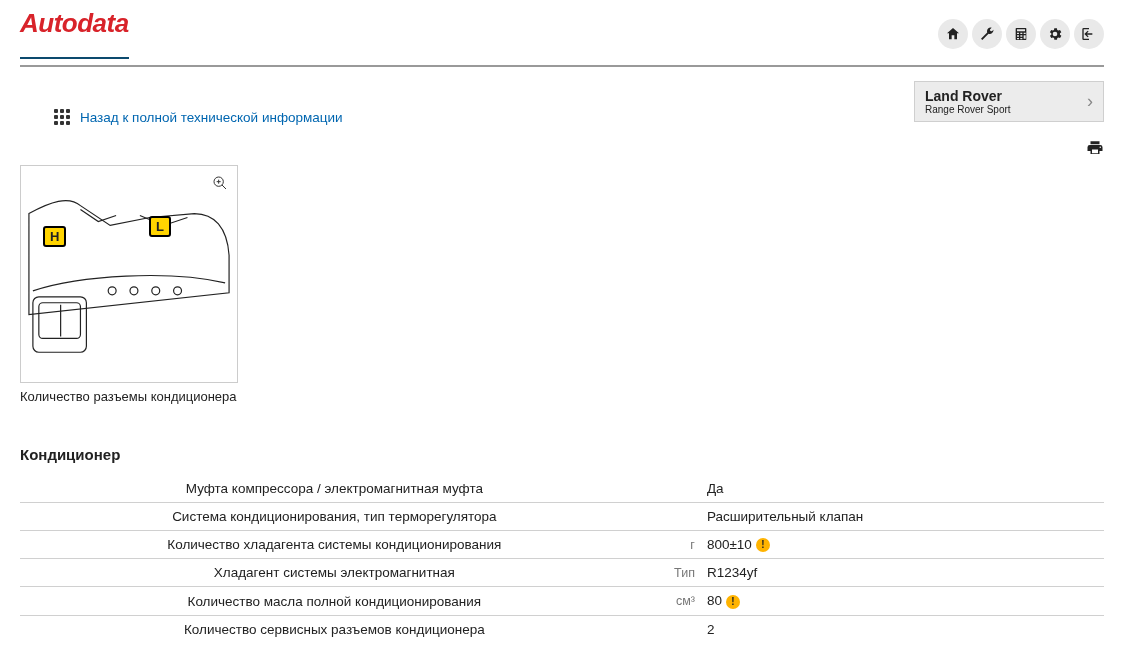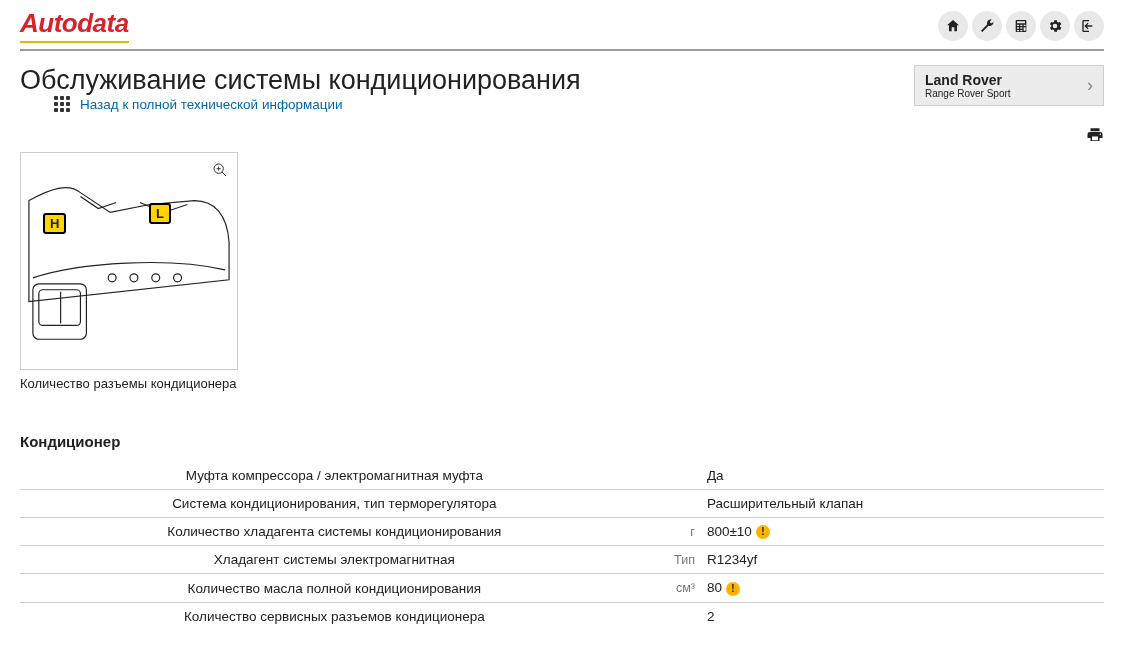--- a/index.html
+++ b/index.html
@@ -1,30 +1,30 @@
 <!DOCTYPE html>
 <html><head>
 <meta charset="utf-8">
 <style>
 * { margin:0; padding:0; box-sizing:border-box; }
 body { font-family: Arial, Helvetica, sans-serif; font-size:14px; color:#222; background:#fff; }
 .container { width:1124px; margin:0 auto; padding:0 20px; }
 
 
 .header { display:flex; align-items:center; justify-content:space-between; padding:8px 0 6px; border-bottom:2px solid #999; }
-.logo { font-size:26px; font-weight:bold; font-style:italic; color:#d8232a; border-bottom:2px solid #eab308; display:inline-block; padding-bottom:2px; letter-spacing:-0.5px; }
+.logo { font-size:26px; font-weight:bold; font-style:italic; color:#d8232a; border-bottom:2px solid #0c4a6e; display:inline-block; padding-bottom:18px; letter-spacing:-0.5px; }
 .header-icons { display:flex; gap:4px; }
 .hicon { width:30px; height:30px; background:#e9e9e9; border-radius:50%; display:flex; align-items:center; justify-content:center; cursor:pointer; }
 .hicon svg { width:16px; height:16px; fill:#222; }
 
 
 .title-row { display:flex; align-items:flex-start; justify-content:space-between; margin-top:14px; gap:30px; }
 .title-left { flex:1; }
 .page-title { font-size:27px; font-weight:normal; color:#222; }
-.back-link { display:flex; align-items:center; gap:10px; margin-top:0; margin-left:34px; }
+.back-link { display:flex; align-items:center; gap:10px; margin-top:28px; margin-left:34px; }
 .grid-icon { width:16px; height:16px; display:grid; grid-template-columns:repeat(3,1fr); grid-template-rows:repeat(3,1fr); gap:2px; }
 .grid-icon span { background:#333; border-radius:1px; }
 .back-link a { color:#0066b0; text-decoration:none; font-size:13.5px; }
 
 .vehicle-box { width:190px; background:#ececec; border:1px solid #cfcfcf; padding:6px 10px; display:flex; align-items:center; justify-content:space-between; cursor:pointer; }
 .vehicle-text .make { font-weight:bold; font-size:14px; }
 .vehicle-text .model { font-size:10px; }
 .vehicle-box .chev { color:#888; font-size:18px; }
 
 .print-row { display:flex; justify-content:flex-end; margin-top:14px; }
@@ -86,21 +86,20 @@
       <div class="hicon">
         <svg viewBox="0 0 24 24">
             <path d="M10 17l1.4-1.4L8.8 13H17v-2H8.8l2.6-2.6L10 7l-5 5 5 5zM4 5h8V3H4a2 2 0 00-2 2v14a2 2 0 002 2h8v-2H4V5z"></path>
           </svg>
       </div>
     </div>
   </div>
 
   <div class="title-row">
     <div class="title-left">
-      <h1 class="page-title">Обслуживание системы кондиционирования</h1>
       <div class="back-link">
         <div class="grid-icon">
           <span></span>
             <span></span>
             <span></span>
           <span></span>
             <span></span>
             <span></span>
           <span></span>
             <span></span>

